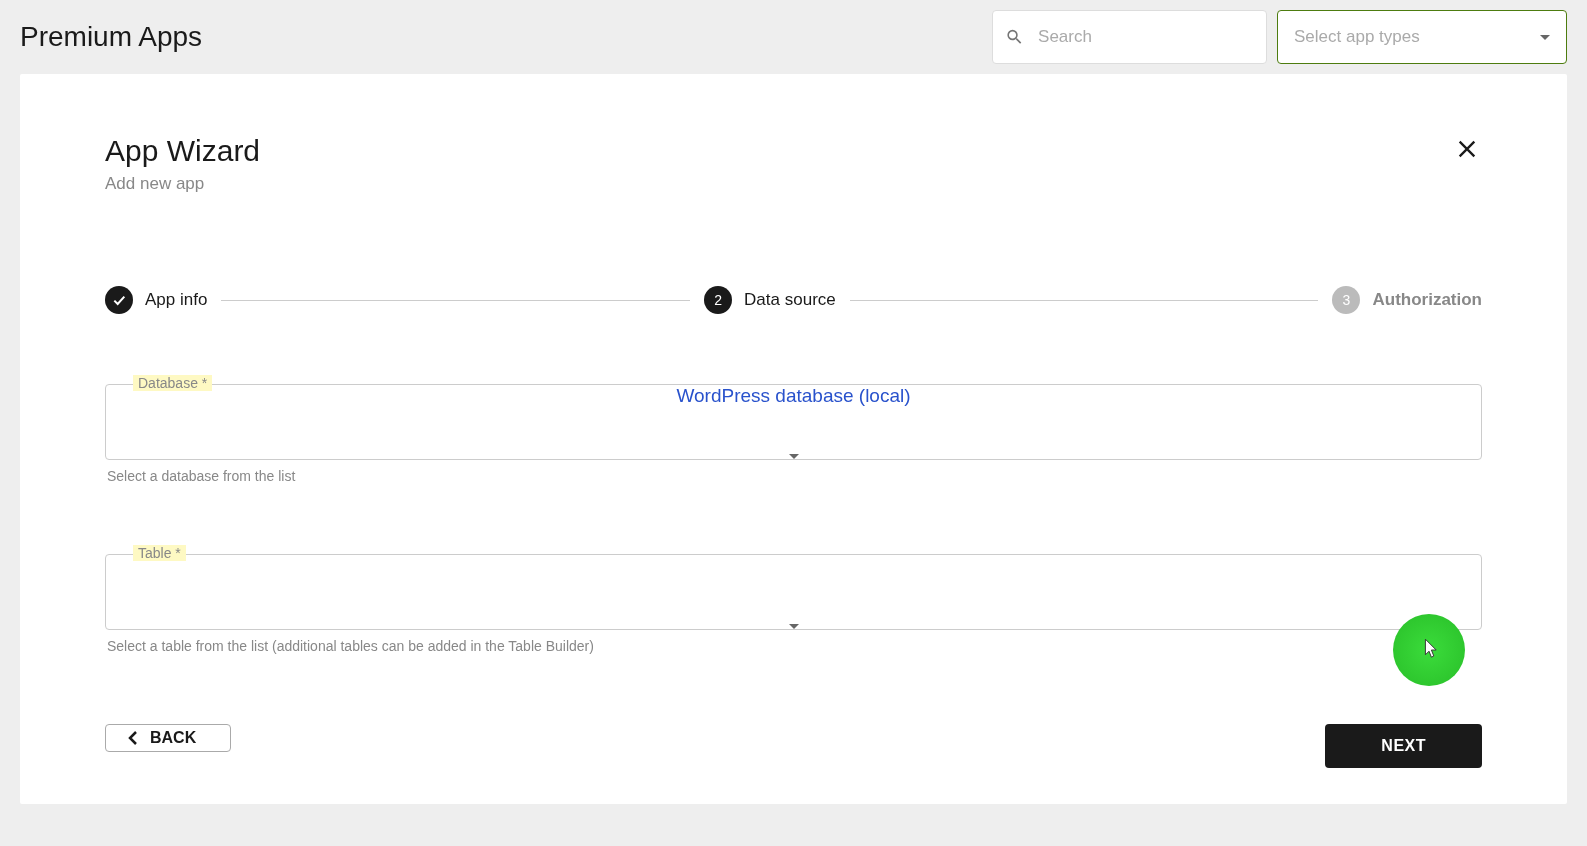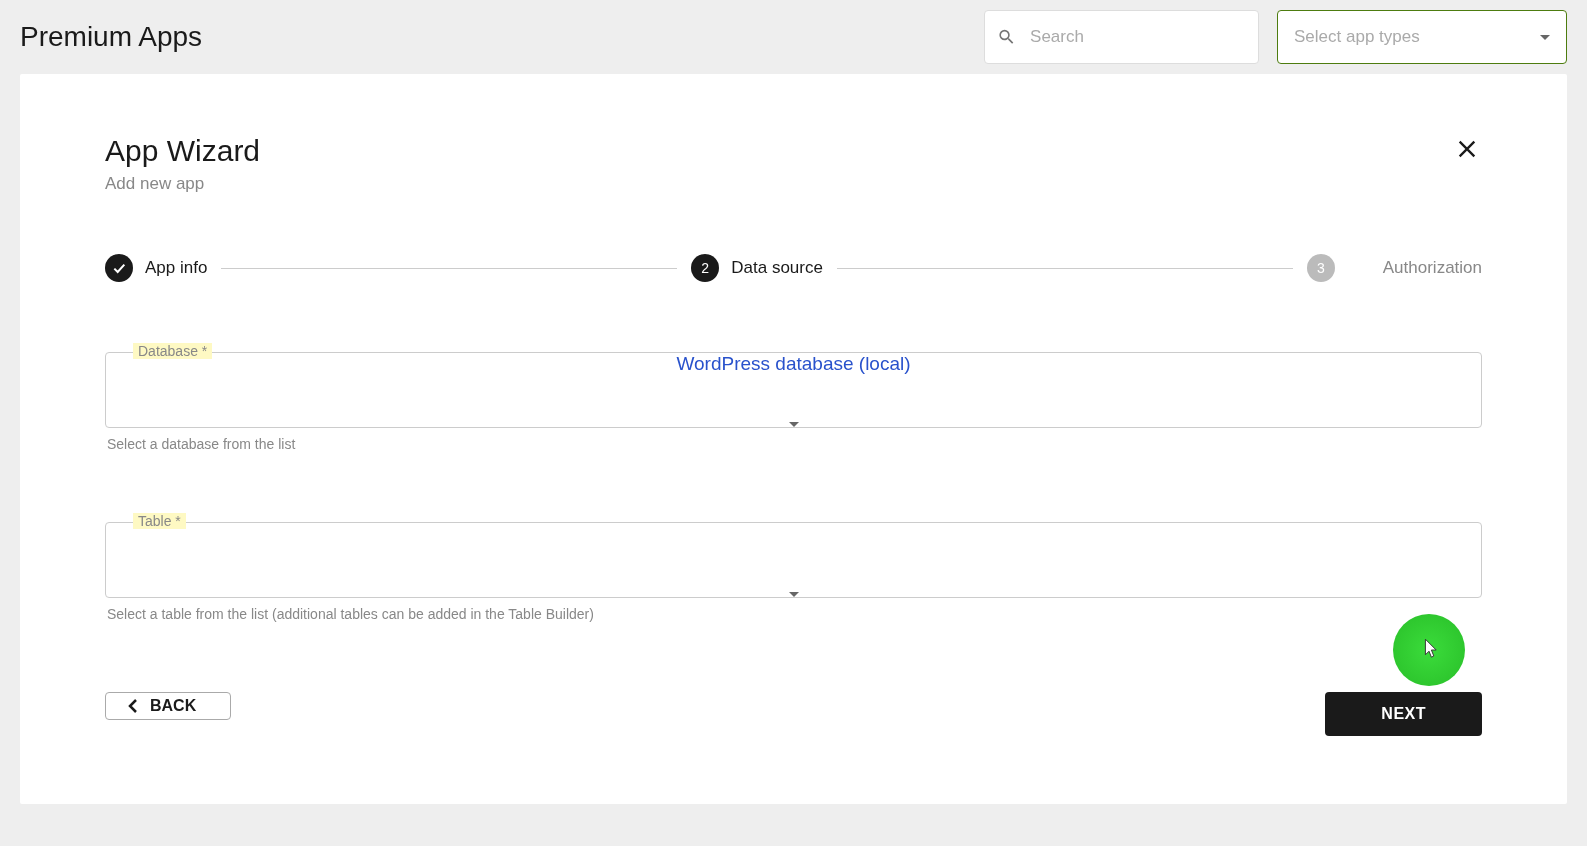--- a/index.html
+++ b/index.html
@@ -12,21 +12,20 @@
       background: #eeeeee;
       width: 1587px;
       height: 846px;
       overflow: hidden;
     }
     .header-bar {
       display: flex;
       align-items: center;
       padding: 14px 20px 14px 20px;
       height: 74px;
-      gap: 8px;
     }
     .page-title {
       font-size: 28px;
       font-weight: 400;
       color: #1a1a1a;
       flex: 1;
     }
     .search-box {
       display: flex;
       align-items: center;
@@ -74,21 +73,21 @@
       margin: 0 20px 20px 20px;
       border-radius: 2px;
       padding: 60px 85px 80px 85px;
       height: 730px;
       position: relative;
     }
     .wizard-header {
       display: flex;
       justify-content: space-between;
       align-items: flex-start;
-      margin-bottom: 60px;
+      margin-bottom: 92px;
     }
     .wizard-title {
       font-size: 30px;
       font-weight: 400;
       color: #1a1a1a;
     }
     .wizard-subtitle {
       font-size: 17px;
       color: #888;
       margin-top: 6px;
@@ -133,22 +132,21 @@
     .step-circle.pending {
       background: #bbb;
     }
     .step-label {
       font-size: 17px;
       color: #1a1a1a;
       font-weight: 500;
     }
     .step-label.pending {
       color: #888;
-      font-weight: 400;
-      margin-left: 36px;
+      font-weight: 700;
     }
     .step-connector {
       flex: 1;
       height: 1px;
       background: #ccc;
       margin: 0 14px;
     }
     .form-field {
       position: relative;
       margin-bottom: 70px;

